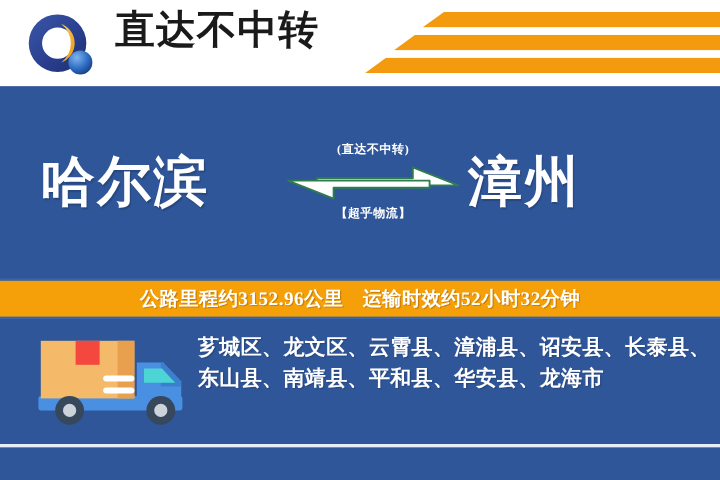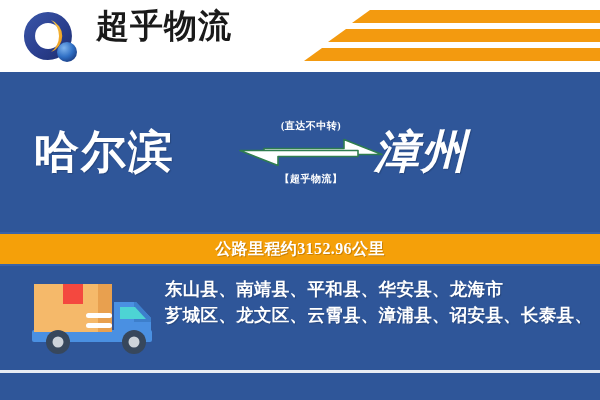--- a/index.html
+++ b/index.html
@@ -97,21 +97,21 @@
     font-family: "Liberation Serif", "DejaVu Serif", serif;
     font-weight: bold;
     color: #ffffff;
     font-size: 45px;
     line-height: 52px;
     letter-spacing: 2px;
     white-space: nowrap;
     text-shadow: 1px 1px 1px rgba(0,0,0,.18);
   }
   .city.origin { left: 34px; }
-  .city.dest   { left: 374px; font-style: italic; }
+  .city.dest   { left: 390px; }
 
   .middle {
     position: absolute;
     left: 236px;
     top: 50%;
     transform: translateY(-50%);
     width: 150px;
     text-align: center;
   }
   .middle-top, .middle-bottom {
@@ -239,21 +239,21 @@
             <stop offset="100%" stop-color="#1b3f86"></stop>
           </radialGradient>
         </defs>
         <path d="M26,2 A24,24 0 1 1 25.9,50 A24,24 0 1 1 26,2 Z M26,13 A13,13 0 1 0 26.1,39 A13,13 0 1 0 26,13 Z" fill="url(#ringG)"></path>
         <path d="M29,10 A17,17 0 0 1 29,42 A20,20 0 0 0 29,10 Z" fill="url(#crescentG)"></path>
         <circle cx="45" cy="42" r="10" fill="url(#dotG)"></circle>
       </svg>
     </div>
 
     <div class="brand-block">
-      <div class="brand-cn">超乎物流</div>
+      <div class="brand-cn">直达不中转</div>
     </div>
 
     <div class="stripes">
       <div class="stripe s1"></div>
       <div class="stripe s2"></div>
       <div class="stripe s3"></div>
     </div>
   </div>
 
   <div class="route">
@@ -274,20 +274,21 @@
 
       <div class="middle-bottom">【超乎物流】</div>
     </div>
 
     <div class="city dest">漳州</div>
   </div>
 
   <div class="infobar-top-rule"></div>
   <div class="infobar">
     <span>公路里程约3152.96公里</span>
+    <span>运输时效约52小时32分钟</span>
   </div>
   <div class="infobar-bottom-rule"></div>
 
   <div class="areas">
 
     <div class="truck">
       <svg width="130" height="80" viewBox="0 0 130 80" xmlns="http://www.w3.org/2000/svg">
 
         <rect x="2" y="52" width="120" height="12" rx="2" fill="#4a90e2"></rect>
 
@@ -305,21 +306,21 @@
         <path d="M90,29 L105,29 L116,41 L90,41 Z" fill="#4dd4d4"></path>
 
         <circle cx="28" cy="64" r="12" fill="#37475c"></circle>
         <circle cx="28" cy="64" r="5.5" fill="#cdd3da"></circle>
         <circle cx="104" cy="64" r="12" fill="#37475c"></circle>
         <circle cx="104" cy="64" r="5.5" fill="#cdd3da"></circle>
       </svg>
     </div>
 
     <div class="area-list">
+      <div class="area-line">芗城区、龙文区、云霄县、漳浦县、诏安县、长泰县、</div>
       <div class="area-line">东山县、南靖县、平和县、华安县、龙海市</div>
-      <div class="area-line">芗城区、龙文区、云霄县、漳浦县、诏安县、长泰县、</div>
     </div>
   </div>
 
   <div class="footer-rule"></div>
   <div class="footer"></div>
 
 </div>
 
 </body></html>

